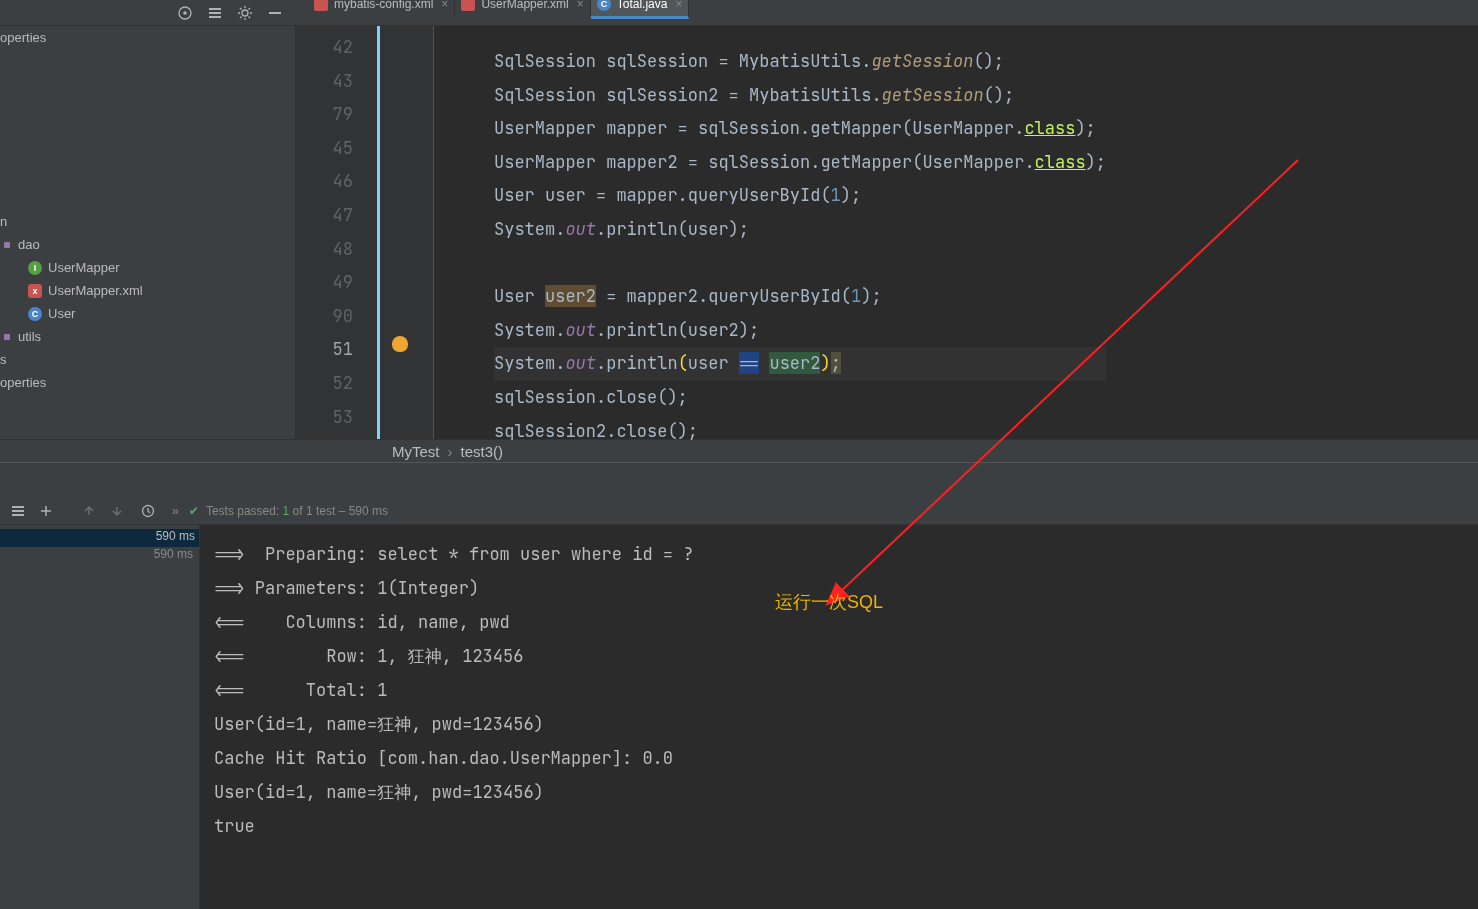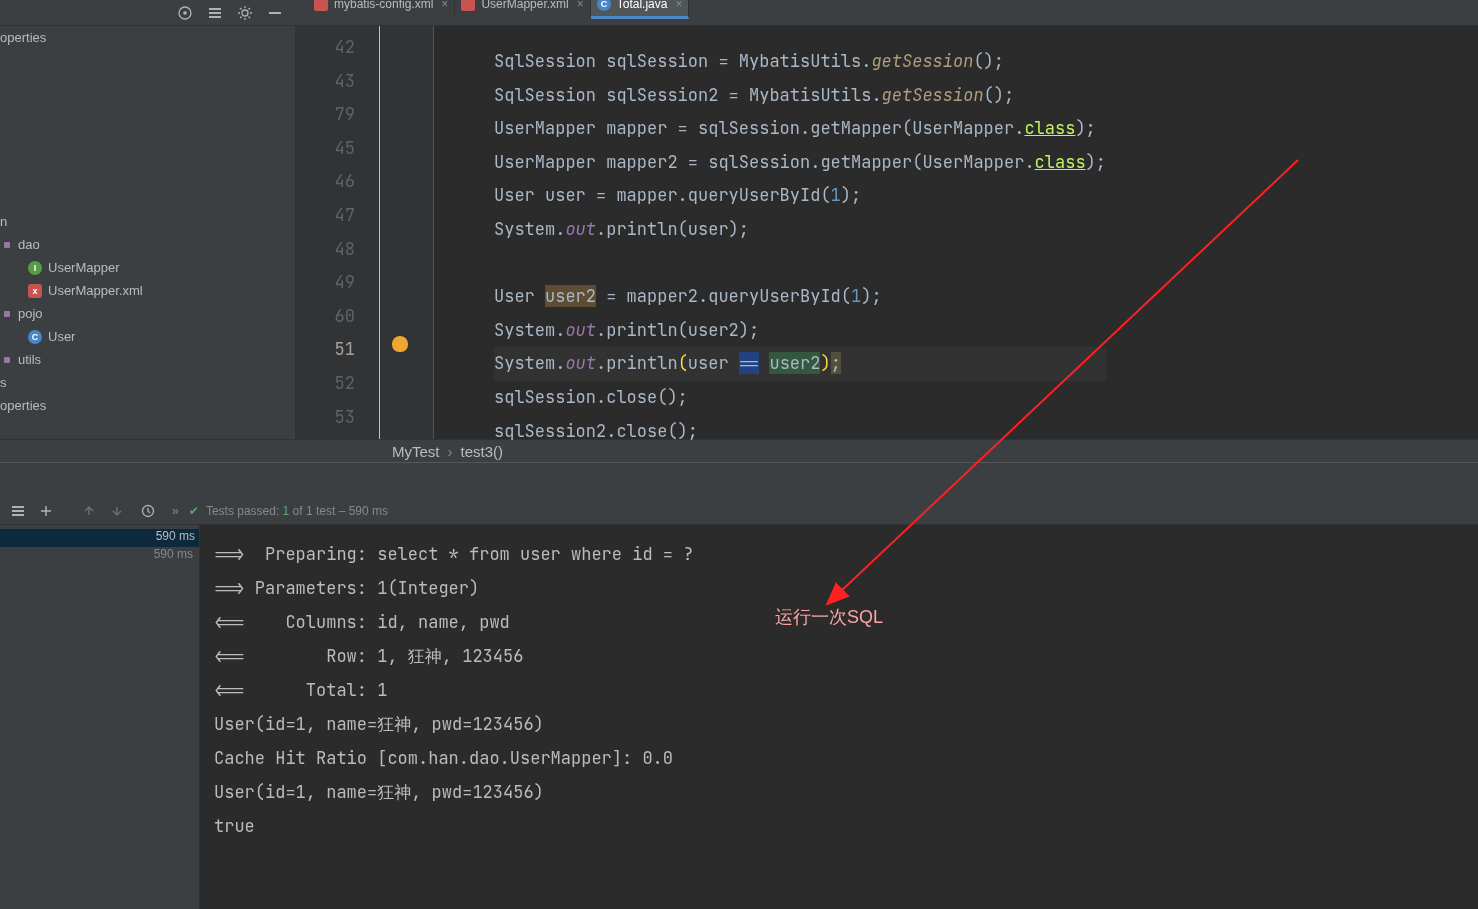--- a/index.html
+++ b/index.html
@@ -87,21 +87,21 @@
     position: relative;
   }
   .gutter {
     width: 84px;
     background: #313335;
     color: #606366;
     text-align: right;
     padding-right: 24px;
     padding-top: 5px;
     font-size: 17px;
-    border-right: 1px solid #7dd3fc;
+    border-right: 3px solid #7dd3fc;
     position: relative;
   }
   .gutter .ln { height: 33.6px; }
   .gutter .current { color: #a4a3a3; }
   .gutter-ext {
     width: 54px;
     background: #313335;
     border-right: 1px solid #555555;
     position: relative;
   }
@@ -194,22 +194,22 @@
     left: 830px;
     top: 160px;
     width: 480px;
     height: 460px;
     pointer-events: none;
   }
   .annotation svg { width: 100%; height: 100%; overflow: visible; }
   .annotation-label {
     position: absolute;
     left: 775px;
-    top: 605px;
-    color: #fca5a5;
+    top: 590px;
+    color: #eab308;
     font-size: 18px;
     z-index: 101;
     pointer-events: none;
   }
 </style>
 </head>
 <body>
 
 <div class="top-toolbar">
   <span class="tbicon">
@@ -304,24 +304,20 @@
           <span>dao</span>
         </div>
         <div class="node ind2">
           <span class="circ" style="background:#589c44;color:#fff">I</span>
           <span>UserMapper</span>
         </div>
         <div class="node ind2">
           <span class="circ" style="background:#c75450;border-radius:3px;color:#fff">x</span>
           <span>UserMapper.xml</span>
         </div>
-        <div class="node ind0">
-          <span class="dot"></span>
-          <span>pojo</span>
-        </div>
         <div class="node ind2">
           <span class="circ" style="background:#4a86c7;color:#fff">C</span>
           <span>User</span>
         </div>
         <div class="node ind0">
           <span class="dot"></span>
           <span>utils</span>
         </div>
         <div class="node ind0">
           <span>s</span>
@@ -335,21 +331,21 @@
   <div class="editor">
     <div class="gutter" id="gutter">
         <div class="ln">42</div>
         <div class="ln">43</div>
         <div class="ln">79</div>
         <div class="ln">45</div>
         <div class="ln">46</div>
         <div class="ln">47</div>
         <div class="ln">48</div>
         <div class="ln">49</div>
-        <div class="ln">60</div>
+        <div class="ln">90</div>
         <div class="ln current">51</div>
         <div class="ln">52</div>
         <div class="ln">53</div>
       </div>
     <div class="gutter-ext">
       <div class="bulb"></div>
     </div>
     <div class="code" id="code"><span class="cl">SqlSession sqlSession = MybatisUtils.<span class="tok-static">getSession</span>();</span><span class="cl">SqlSession sqlSession2 = MybatisUtils.<span class="tok-static">getSession</span>();</span><span class="cl">UserMapper mapper = sqlSession.getMapper(UserMapper.<span class="tok-kw">class</span>);</span><span class="cl">UserMapper mapper2 = sqlSession.getMapper(UserMapper.<span class="tok-kw">class</span>);</span><span class="cl">User user = mapper.queryUserById(<span class="tok-num">1</span>);</span><span class="cl">System.<span class="tok-field">out</span>.println(user);</span><span class="cl"></span><span class="cl">User <span class="hl-brown">user2</span> = mapper2.queryUserById(<span class="tok-num">1</span>);</span><span class="cl">System.<span class="tok-field">out</span>.println(user2);</span><span class="cl current-line-bg">System.<span class="tok-field">out</span>.println<span class="hl-y">(</span>user <span class="hl-sel">==</span> <span class="hl">user2</span><span class="hl-y">)</span><span class="hl-warn">;</span></span><span class="cl">sqlSession.close();</span><span class="cl">sqlSession2.close();</span></div>
   </div>
 </div>

